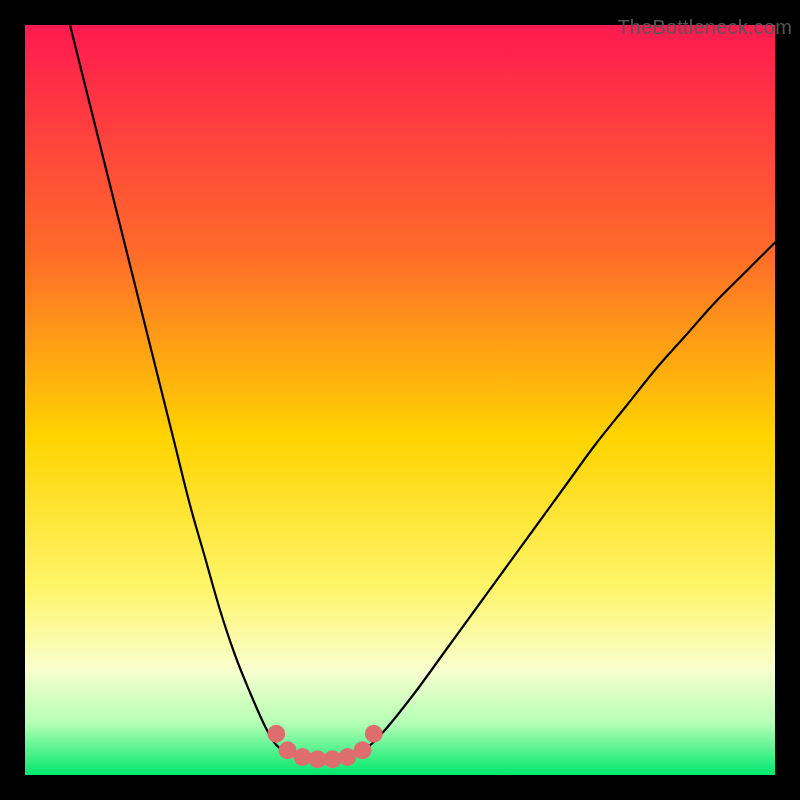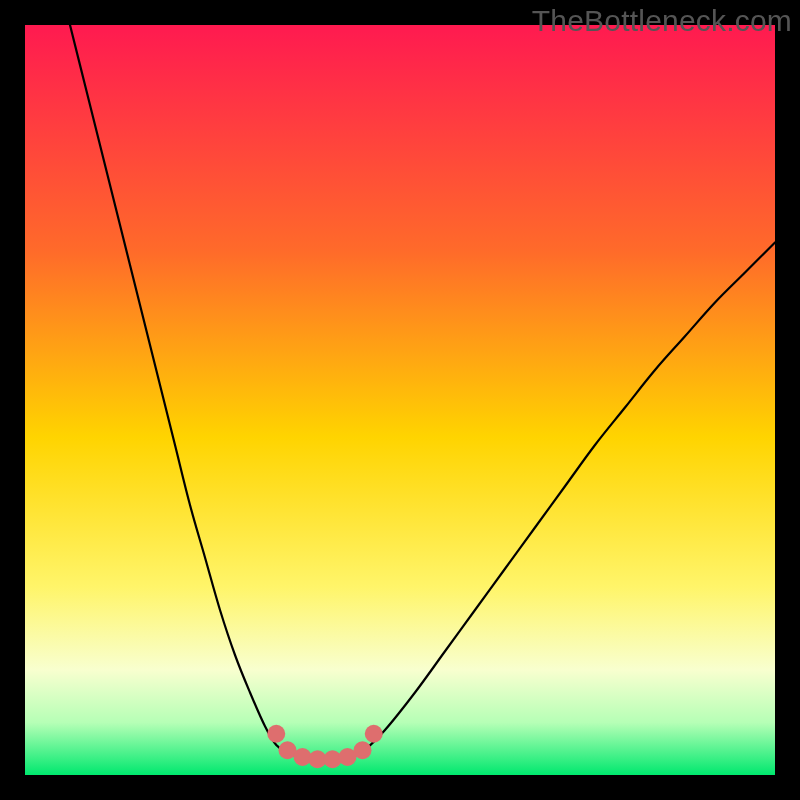--- a/index.html
+++ b/index.html
@@ -20,24 +20,24 @@
   .plot {
     position: absolute;
     left: 25px;
     top: 25px;
     width: 750px;
     height: 750px;
     overflow: hidden;
   }
   .watermark {
     position: absolute;
-    top: 4px;
+    top: 16px;
     right: 8px;
     color: #555;
-    font-size: 30px;
+    font-size: 20px;
     font-weight: 500;
     font-family: Arial, sans-serif;
     letter-spacing: 0.2px;
     z-index: 50;
   }
   svg {
     display: block;
   }
 </style>
 </head>

